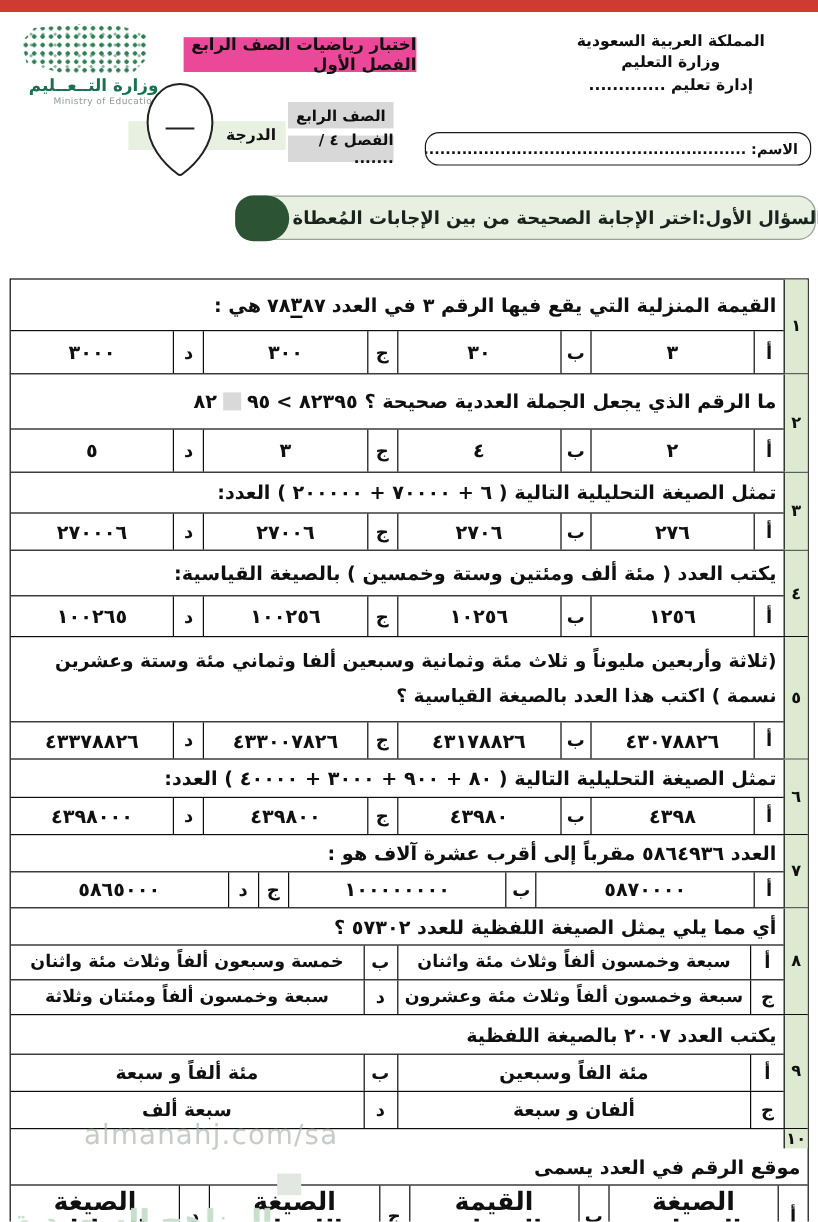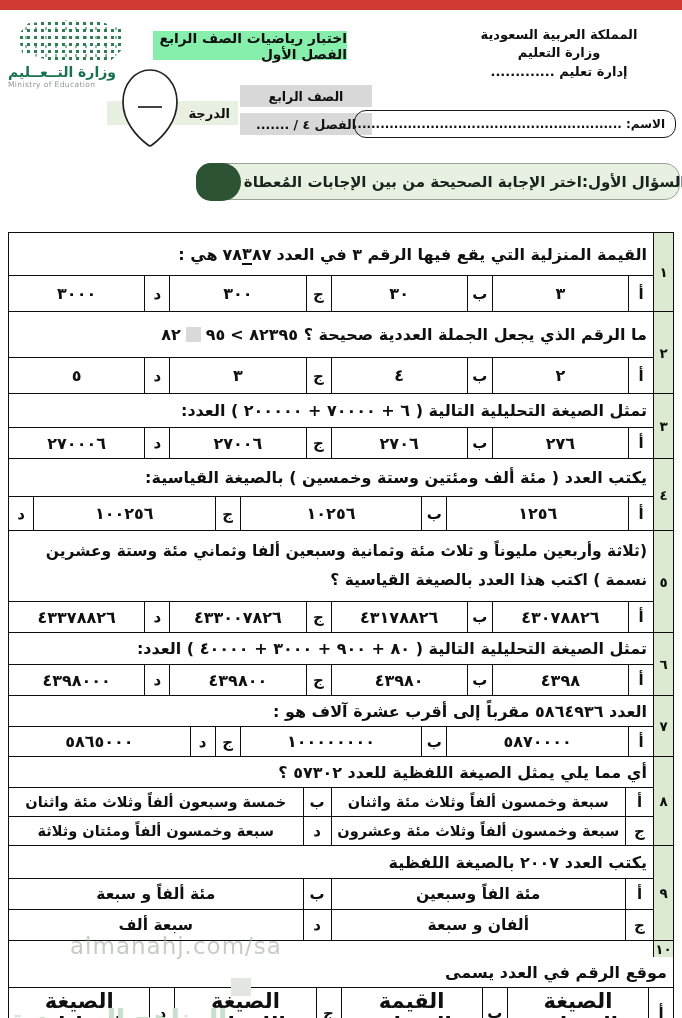--- a/index.html
+++ b/index.html
@@ -10,40 +10,40 @@
     font-family:"DejaVu Sans", sans-serif;
     font-weight:700;
     color:#101010;
     direction:rtl;
     overflow:hidden;
   }
   
   .top-bar{position:absolute;left:0;top:0;width:682px;height:10px;background:#cf3b33;}
 
   
-  .logo{position:absolute;left:8px;top:20px;width:124px;text-align:left;}
+  .logo{position:absolute;left:8px;top:20px;width:124px;text-align:right;}
   .logo-dots{
     width:104px;height:42px;margin:0 auto;
     background-image:
       radial-gradient(circle,#2f7d52 1.6px, transparent 1.9px),
       radial-gradient(circle,#8ab89c 1.2px, transparent 1.5px);
     background-size:7px 7px, 10px 9px;
     background-position:0 0, 3px 4px;
     clip-path:polygon(0% 35%,10% 8%,45% 0%,80% 4%,100% 22%,100% 70%,88% 100%,30% 96%,4% 78%);
   }
   .logo-word{color:#177250;font-size:14px;margin-top:2px;}
   .logo-sub{color:#8f9a93;font-size:7.5px;font-weight:400;direction:ltr;letter-spacing:.4px;}
 
   
   .gov{position:absolute;right:4px;top:26px;width:238px;text-align:center;font-size:13px;line-height:1.42;}
 
   
-  .title-box{position:absolute;left:153px;top:31px;width:194px;height:29px;background:#86efac;
+  .title-box{position:absolute;left:153px;top:31px;width:194px;height:29px;background:#ec4899;
     display:flex;align-items:center;justify-content:center;font-size:13.8px;}
-  .class-box,.sem-box{position:absolute;left:240px;width:132px;height:22px;background:#d8d8d8;
+  .class-box,.sem-box{position:absolute;left:240px;width:88px;height:22px;background:#d8d8d8;
     display:flex;align-items:center;justify-content:center;font-size:12.5px;}
   .class-box{top:85px;}
   .sem-box{top:113px;}
 
   
   .grade-bg{position:absolute;left:107px;top:101px;width:131px;height:24px;background:#e8f0e1;
     display:flex;align-items:center;justify-content:flex-start;padding:0 8px;box-sizing:border-box;font-size:13px;}
   .balloon{position:absolute;left:119px;top:68px;z-index:3;}
 
   
@@ -219,20 +219,21 @@
           <span>يكتب العدد ( مئة ألف ومئتين وستة وخمسين ) بالصيغة القياسية:</span>
         </div>
       <div class="opts">
         <div class="lcell">أ</div>
         <div class="vcell">١٢٥٦</div>
         <div class="lcell">ب</div>
         <div class="vcell">١٠٢٥٦</div>
         <div class="lcell">ج</div>
         <div class="vcell">١٠٠٢٥٦</div>
         <div class="lcell">د</div>
+        <div class="vcell">١٠٠٢٦٥</div>
       </div>
     </div>
   </section>
 
   <section class="qblock q5">
     <div class="numcell">٥</div>
     <div class="qbody">
       <div class="qtext">
           <span>(ثلاثة وأربعين مليوناً و ثلاث مئة وثمانية وسبعين ألفا وثماني مئة وستة وعشرين نسمة ) اكتب هذا العدد بالصيغة القياسية ؟</span>
         </div>

